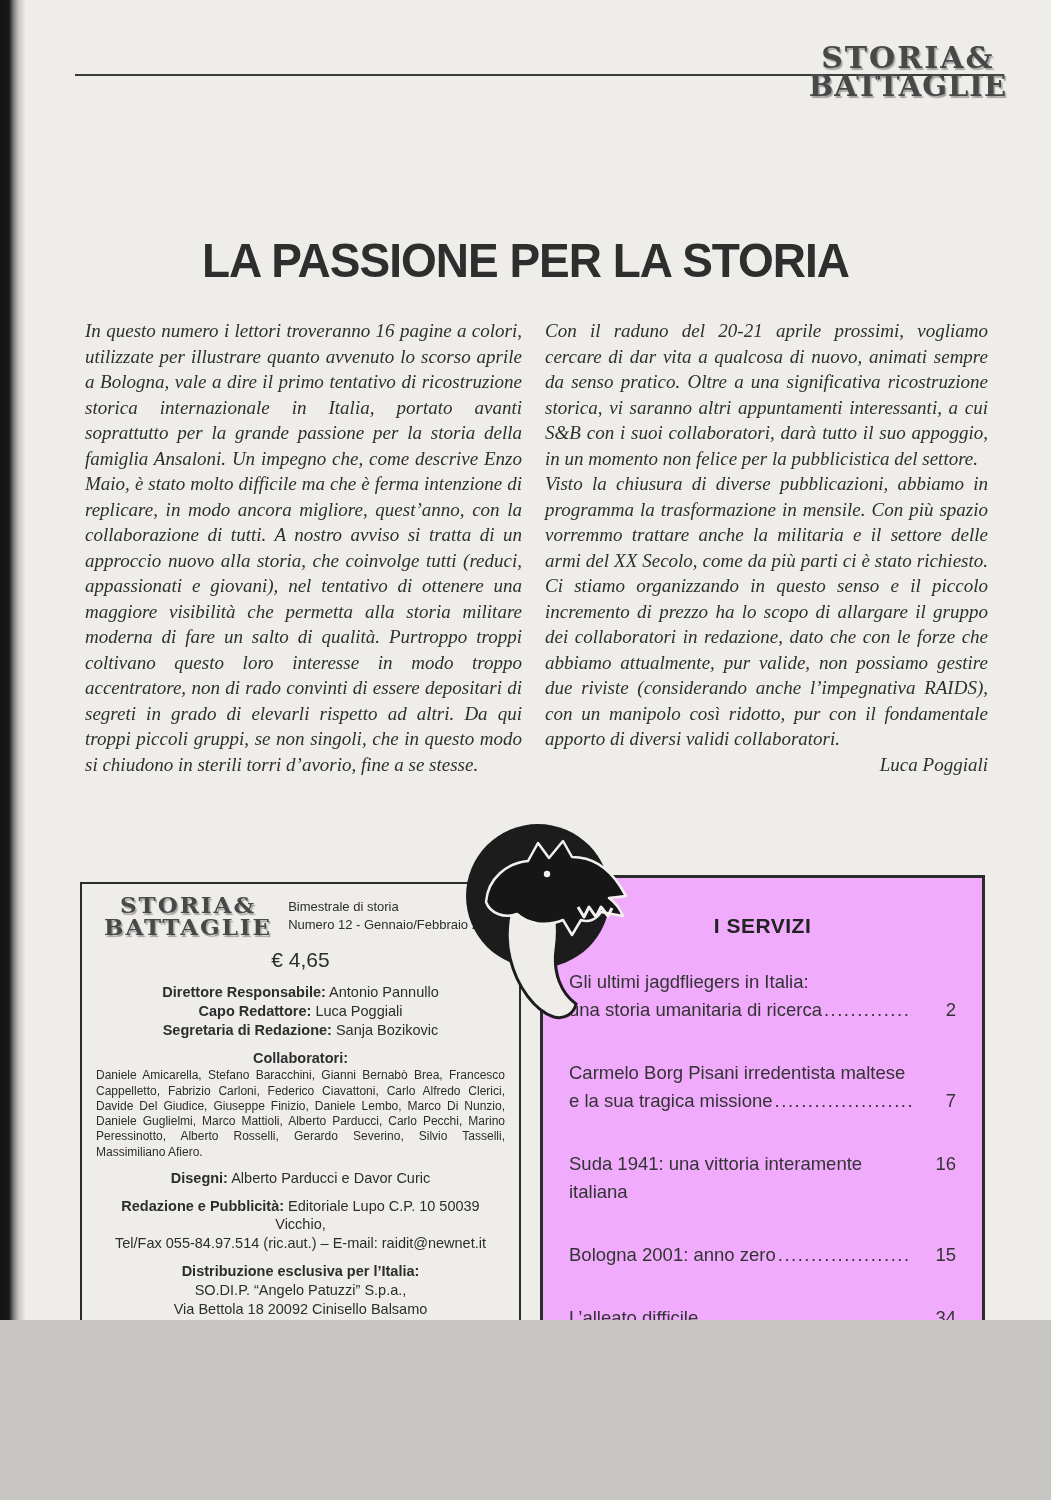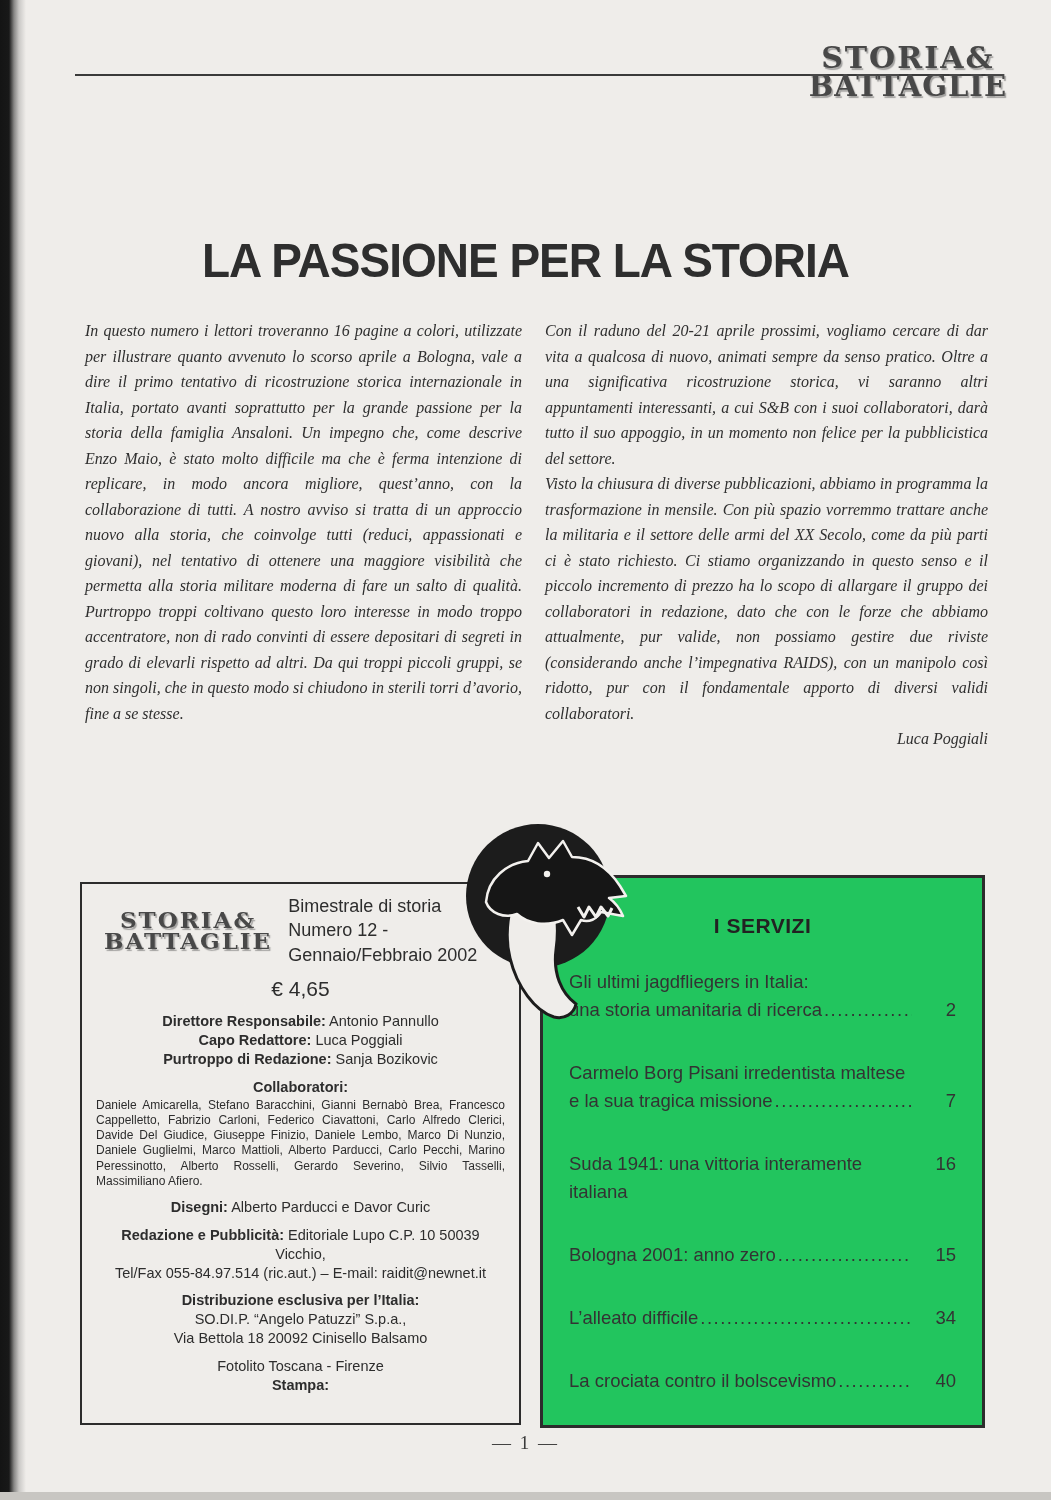--- a/index.html
+++ b/index.html
@@ -1,18 +1,18 @@
 <!DOCTYPE html>
 <html lang="it"><head>
 <meta charset="utf-8">
 <style>
   html,body{margin:0;padding:0;background:#c8c6c2;}
   .page{
     position:relative;
-    width:1051px;height:1492px;
+    width:1051px;height:1320px;
     margin:0 auto;
     background:#efedea;
     overflow:hidden;
     font-family:"Liberation Sans", sans-serif;
     color:#2d2d2d;
   }
   
   .gutter{
     position:absolute;left:0;top:0;width:26px;height:100%;
     background:linear-gradient(to right,#141414 0px,#181818 9px,rgba(50,50,50,.55) 14px,rgba(90,90,90,.25) 19px,rgba(120,120,120,0) 26px);
@@ -30,50 +30,50 @@
   .title{
     position:absolute;left:0;top:233px;width:100%;
     text-align:center;font-size:46px;font-weight:bold;color:#2e2e2e;
     letter-spacing:-1px;transform:scaleY(1.05);
   }
   
   .columns{
     position:absolute;left:85px;top:318px;width:903px;
     display:flex;gap:23px;
     font-family:"Liberation Serif", serif;font-style:italic;
-    font-size:16px;line-height:25.5px;color:#2f2f2f;
+    font-size:19px;line-height:25.5px;color:#2f2f2f;
     text-align:justify;hyphens:auto;
   }
   .col-left{width:437px;}
   .col-right{width:443px;}
   .columns p{margin:0;}
   .signature{text-align:right;margin-top:2px;}
   
   .masthead-box{
     position:absolute;left:80px;top:882px;width:441px;height:543px;
     border:2px solid #2c2c2c;background:#efedea;
     box-sizing:border-box;padding:10px 14px 8px 14px;overflow:hidden;
     text-align:center;font-size:14.5px;line-height:1.3;color:#2d2d2d;
   }
   .mast-head-row{display:flex;align-items:center;text-align:left;margin-bottom:2px;}
   .mast-brand{font-size:23px;text-align:center;margin-left:8px;}
-  .mast-sub{margin-left:16px;font-size:18px;line-height:1.35;}
+  .mast-sub{margin-left:16px;font-size:13px;line-height:1.35;}
   .price{font-size:21px;font-weight:normal;margin:8px 0 10px 0;}
   .staff div{margin:0;}
   .b{font-weight:bold;}
   .sec{margin-top:9px;}
   .collab-names{
     text-align:justify;font-size:12px;line-height:1.27;margin-top:1px;
   }
   
   .wolf{position:absolute;left:450px;top:812px;width:180px;height:210px;z-index:3;}
   
   .toc-box{
     position:absolute;left:540px;top:875px;width:445px;height:553px;
-    border:3px solid #2c2c2c;background:#22c55e;
+    border:3px solid #2c2c2c;background:#f0abfc;
     box-sizing:border-box;padding:36px 26px 10px 26px;overflow:hidden;
     font-size:18.5px;color:#333;
   }
   .toc-title{text-align:center;font-weight:bold;font-size:21px;color:#222;margin-bottom:30px;letter-spacing:.5px;}
   .toc-entry{margin-bottom:35px;}
   .toc-l1{line-height:28px;}
   .toc-row{display:flex;align-items:baseline;line-height:28px;}
   .leader{flex:1;overflow:hidden;white-space:nowrap;letter-spacing:1.5px;margin:0 6px 0 2px;}
   .toc-page{width:38px;text-align:right;flex:none;}
   
@@ -137,21 +137,21 @@
     <div class="staff">
       <div>
         <span class="b">Direttore Responsabile:</span>
         <span>Antonio Pannullo</span>
       </div>
       <div>
         <span class="b">Capo Redattore:</span>
         <span>Luca Poggiali</span>
       </div>
       <div>
-        <span class="b">Purtroppo di Redazione:</span>
+        <span class="b">Segretaria di Redazione:</span>
         <span>Sanja Bozikovic</span>
       </div>
     </div>
 
     <div class="sec b">Collaboratori:</div>
     <div class="collab-names">Daniele Amicarella, Stefano Baracchini, Gianni Bernabò Brea, Francesco Cappelletto, Fabrizio Carloni, Federico Ciavattoni, Carlo Alfredo Clerici, Davide Del Giudice, Giuseppe Finizio, Daniele Lembo, Marco Di Nunzio, Daniele Guglielmi, Marco Mattioli, Alberto Parducci, Carlo Pecchi, Marino Peressinotto, Alberto Rosselli, Gerardo Severino, Silvio Tasselli, Massimiliano Afiero.</div>
 
     <div class="sec">
       <span class="b">Disegni:</span>
       <span>Alberto Parducci e Davor Curic</span>

